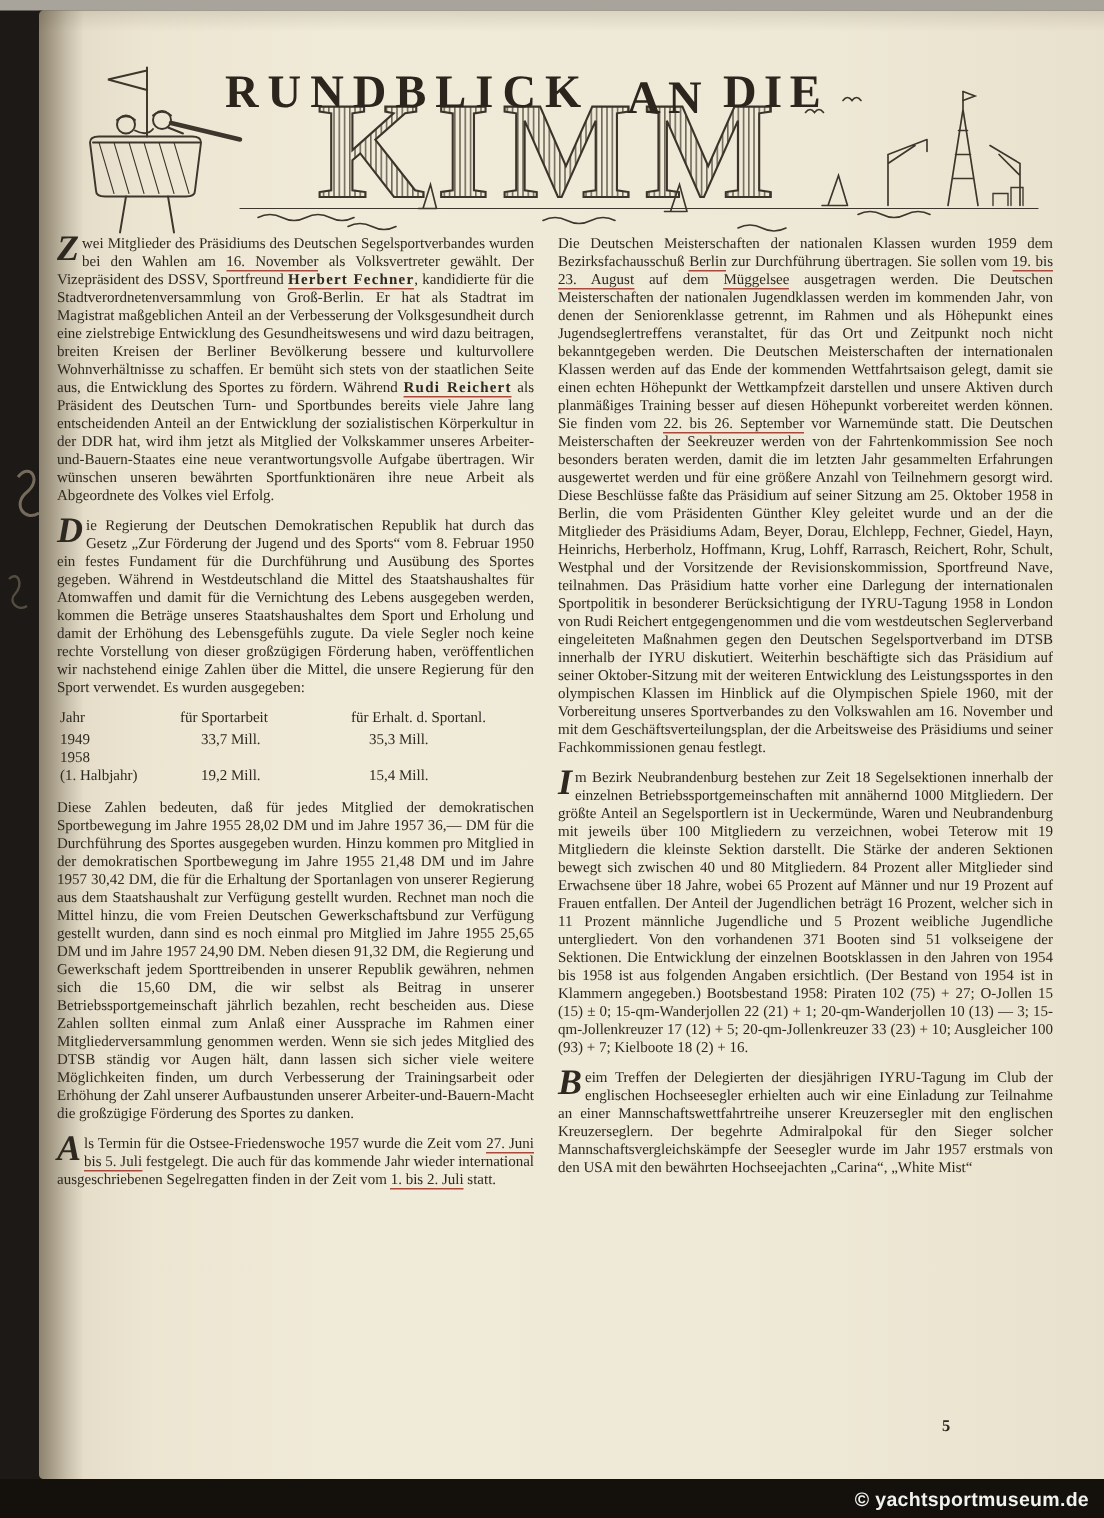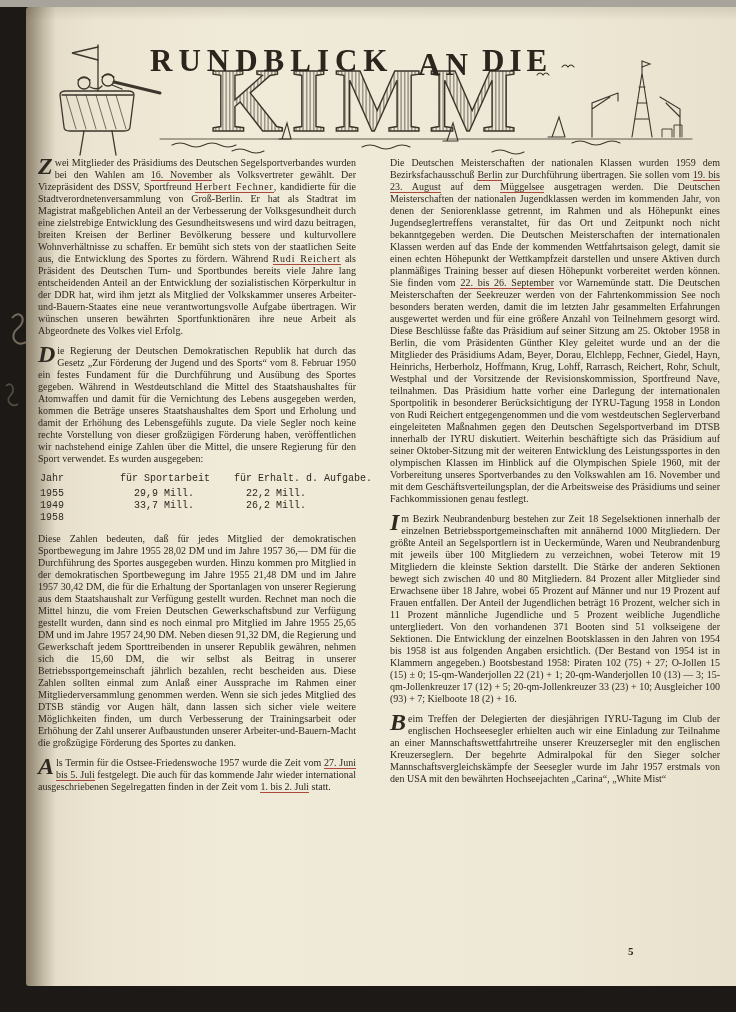--- a/index.html
+++ b/index.html
@@ -6,27 +6,27 @@
   .scan{position:relative;width:736px;height:1012px;background:#1c1916;overflow:hidden;font-family:"Liberation Serif","DejaVu Serif",serif;}
   .top-strip{position:absolute;top:0;left:0;right:0;height:7px;background:#a8a39b;}
   .paper{position:absolute;left:26px;top:7px;width:710px;height:979px;border-radius:3px 0 0 3px;
     background:linear-gradient(90deg,#cfc5ad 0,#e3dbc6 18px,#ece5d2 70px,#f0ead8 200px,#eee8d6 520px,#e8e1cd 100%);}
   .paper::before{content:"";position:absolute;inset:0;pointer-events:none;
     background:linear-gradient(90deg,rgba(40,30,15,.40),rgba(40,30,15,0) 30px),
                linear-gradient(180deg,rgba(60,50,30,.12),rgba(60,50,30,0) 14px);}
   .header-art{position:absolute;left:6px;top:24px;width:664px;height:128px;}
   .col{position:absolute;font-size:10px;line-height:12px;color:#2d2820;text-align:justify;hyphens:auto;}
   .col-left{left:12px;top:150px;width:318px;}
-  .col-right{left:364px;top:150px;width:330px;}
+  .col-right{left:346px;top:150px;width:330px;}
   .para{margin:0 0 8px 0;}
   .dropcap{float:left;font-style:italic;font-weight:bold;font-size:24px;line-height:19px;margin:0 2px 0 0;color:#2d2820;}
-  .em-b{font-weight:normal;letter-spacing:.8px;}
+  .em-b{font-weight:bold;letter-spacing:.8px;}
   .em-u{border-bottom:1.6px solid #a8493c;}
   .ftable{margin:3px 0 9px 2px;}
-  .t-row{display:grid;grid-template-columns:80px 114px 120px;font-family:Liberation Mono, monospace;}
+  .t-row{display:grid;grid-template-columns:80px 114px 120px;}
   .t-row.t-head{margin-bottom:3px;}
   .t-cell{white-space:nowrap;}
   .t-row:not(.t-head) .t-cell.c1{padding-left:14px;}
   .t-row:not(.t-head) .t-cell.c2{padding-left:12px;}
   .page-num{position:absolute;left:602px;top:938px;font-weight:bold;font-size:11px;color:#2d2820;}
   .margin-marks{position:absolute;left:0;top:300px;}
   .bottom-strip{position:absolute;left:0;right:0;top:986px;height:26px;background:#14110d;
     display:flex;align-items:center;justify-content:flex-end;padding-right:10px;box-sizing:border-box;}
   .watermark{color:#f2f2ef;font-family:"Liberation Sans","DejaVu Sans",sans-serif;font-size:13px;font-weight:600;letter-spacing:.2px;}
 </style>
@@ -88,36 +88,36 @@
 
     <div class="col col-left">
       <p class="para"><span class="dropcap">Z</span><span><span>wei Mitglieder des Präsidiums des Deutschen Segelsportverbandes wurden bei den Wahlen am </span><span class="em-u">16. November</span><span> als Volksvertreter gewählt. Der Vizepräsident des DSSV, Sportfreund </span><span class="em-b em-u">Herbert Fechner</span><span>, kandidierte für die Stadtverordnetenversammlung von Groß-Berlin. Er hat als Stadtrat im Magistrat maßgeblichen Anteil an der Verbesserung der Volksgesundheit durch eine zielstrebige Entwicklung des Gesundheitswesens und wird dazu beitragen, breiten Kreisen der Berliner Bevölkerung bessere und kulturvollere Wohnverhältnisse zu schaffen. Er bemüht sich stets von der staatlichen Seite aus, die Entwicklung des Sportes zu fördern. Während </span><span class="em-b em-u">Rudi Reichert</span><span> als Präsident des Deutschen Turn- und Sportbundes bereits viele Jahre lang entscheidenden Anteil an der Entwicklung der sozialistischen Körperkultur in der DDR hat, wird ihm jetzt als Mitglied der Volkskammer unseres Arbeiter-und-Bauern-Staates eine neue verantwortungsvolle Aufgabe übertragen. Wir wünschen unseren bewährten Sportfunktionären ihre neue Arbeit als Abgeordnete des Volkes viel Erfolg.</span></span></p>
 
       <p class="para"><span class="dropcap">D</span><span><span>ie Regierung der Deutschen Demokratischen Republik hat durch das Gesetz „Zur Förderung der Jugend und des Sports“ vom 8. Februar 1950 ein festes Fundament für die Durchführung und Ausübung des Sportes gegeben. Während in Westdeutschland die Mittel des Staatshaushaltes für Atomwaffen und damit für die Vernichtung des Lebens ausgegeben werden, kommen die Beträge unseres Staatshaushaltes dem Sport und Erholung und damit der Erhöhung des Lebensgefühls zugute. Da viele Segler noch keine rechte Vorstellung von dieser großzügigen Förderung haben, veröffentlichen wir nachstehend einige Zahlen über die Mittel, die unsere Regierung für den Sport verwendet. Es wurden ausgegeben:</span></span></p>
 
       <div class="ftable">
           <div class="t-row t-head">
             <div class="t-cell c0">Jahr</div>
             <div class="t-cell c1">für Sportarbeit</div>
-            <div class="t-cell c2">für Erhalt. d. Aufgabe.</div>
-          </div>
-          <div class="t-row">
-            <div class="t-cell c0">1955</div>
-            <div class="t-cell c1">29,9 Mill.</div>
-            <div class="t-cell c2">22,2 Mill.</div>
+            <div class="t-cell c2">für Erhalt. d. Sportanl.</div>
           </div>
           <div class="t-row">
             <div class="t-cell c0">1949</div>
             <div class="t-cell c1">33,7 Mill.</div>
-            <div class="t-cell c2">26,2 Mill.</div>
+            <div class="t-cell c2">35,3 Mill.</div>
           </div>
           <div class="t-row">
             <div class="t-cell c0">1958</div>
             <div class="t-cell c1"></div>
             <div class="t-cell c2"></div>
+          </div>
+          <div class="t-row">
+            <div class="t-cell c0">(1. Halbjahr)</div>
+            <div class="t-cell c1">19,2 Mill.</div>
+            <div class="t-cell c2">15,4 Mill.</div>
           </div>
         </div>
 
       <p class="para"><span><span>Diese Zahlen bedeuten, daß für jedes Mitglied der demokratischen Sportbewegung im Jahre 1955 28,02 DM und im Jahre 1957 36,— DM für die Durchführung des Sportes ausgegeben wurden. Hinzu kommen pro Mitglied in der demokratischen Sportbewegung im Jahre 1955 21,48 DM und im Jahre 1957 30,42 DM, die für die Erhaltung der Sportanlagen von unserer Regierung aus dem Staatshaushalt zur Verfügung gestellt wurden. Rechnet man noch die Mittel hinzu, die vom Freien Deutschen Gewerkschaftsbund zur Verfügung gestellt wurden, dann sind es noch einmal pro Mitglied im Jahre 1955 25,65 DM und im Jahre 1957 24,90 DM. Neben diesen 91,32 DM, die Regierung und Gewerkschaft jedem Sporttreibenden in unserer Republik gewähren, nehmen sich die 15,60 DM, die wir selbst als Beitrag in unserer Betriebssportgemeinschaft jährlich bezahlen, recht bescheiden aus. Diese Zahlen sollten einmal zum Anlaß einer Aussprache im Rahmen einer Mitgliederversammlung genommen werden. Wenn sie sich jedes Mitglied des DTSB ständig vor Augen hält, dann lassen sich sicher viele weitere Möglichkeiten finden, um durch Verbesserung der Trainingsarbeit oder Erhöhung der Zahl unserer Aufbaustunden unserer Arbeiter-und-Bauern-Macht die großzügige Förderung des Sportes zu danken.</span></span></p>
 
       <p class="para"><span class="dropcap">A</span><span><span>ls Termin für die Ostsee-Friedenswoche 1957 wurde die Zeit vom </span><span class="em-u">27. Juni bis 5. Juli</span><span> festgelegt. Die auch für das kommende Jahr wieder international ausgeschriebenen Segelregatten finden in der Zeit vom </span><span class="em-u">1. bis 2. Juli</span><span> statt.</span></span></p>
     </div>
 
     <div class="col col-right">
       <p class="para"><span><span>Die Deutschen Meisterschaften der nationalen Klassen wurden 1959 dem Bezirksfachausschuß </span><span class="em-u">Berlin</span><span> zur Durchführung übertragen. Sie sollen vom </span><span class="em-u">19. bis 23. August</span><span> auf dem </span><span class="em-u">Müggelsee</span><span> ausgetragen werden. Die Deutschen Meisterschaften der nationalen Jugendklassen werden im kommenden Jahr, von denen der Seniorenklasse getrennt, im Rahmen und als Höhepunkt eines Jugendseglertreffens veranstaltet, für das Ort und Zeitpunkt noch nicht bekanntgegeben werden. Die Deutschen Meisterschaften der internationalen Klassen werden auf das Ende der kommenden Wettfahrtsaison gelegt, damit sie einen echten Höhepunkt der Wettkampfzeit darstellen und unsere Aktiven durch planmäßiges Training besser auf diesen Höhepunkt vorbereitet werden können. Sie finden vom </span><span class="em-u">22. bis 26. September</span><span> vor Warnemünde statt. Die Deutschen Meisterschaften der Seekreuzer werden von der Fahrtenkommission See noch besonders beraten werden, damit die im letzten Jahr gesammelten Erfahrungen ausgewertet werden und für eine größere Anzahl von Teilnehmern gesorgt wird. Diese Beschlüsse faßte das Präsidium auf seiner Sitzung am 25. Oktober 1958 in Berlin, die vom Präsidenten Günther Kley geleitet wurde und an der die Mitglieder des Präsidiums Adam, Beyer, Dorau, Elchlepp, Fechner, Giedel, Hayn, Heinrichs, Herberholz, Hoffmann, Krug, Lohff, Rarrasch, Reichert, Rohr, Schult, Westphal und der Vorsitzende der Revisionskommission, Sportfreund Nave, teilnahmen. Das Präsidium hatte vorher eine Darlegung der internationalen Sportpolitik in besonderer Berücksichtigung der IYRU-Tagung 1958 in London von Rudi Reichert entgegengenommen und die vom westdeutschen Seglerverband eingeleiteten Maßnahmen gegen den Deutschen Segelsportverband im DTSB innerhalb der IYRU diskutiert. Weiterhin beschäftigte sich das Präsidium auf seiner Oktober-Sitzung mit der weiteren Entwicklung des Leistungssportes in den olympischen Klassen im Hinblick auf die Olympischen Spiele 1960, mit der Vorbereitung unseres Sportverbandes zu den Volkswahlen am 16. November und mit dem Geschäftsverteilungsplan, der die Arbeitsweise des Präsidiums und seiner Fachkommissionen genau festlegt.</span></span></p>
@@ -128,13 +128,16 @@
     </div>
 
     <div class="page-num">5</div>
   </div>
 
   <svg class="margin-marks" width="26" height="130" viewBox="0 0 26 130" xmlns="http://www.w3.org/2000/svg">
     <path d="M12,18 c8,-10 16,2 6,10 c-10,8 -2,20 8,14" stroke="#857a68" stroke-width="2" fill="none" opacity="0.85"></path>
     <path d="M6,86 c6,-6 10,4 4,10 c-5,5 2,12 8,8" stroke="#6e6456" stroke-width="1.6" fill="none" opacity="0.7"></path>
   </svg>
 
+  <div class="bottom-strip">
+    <div class="watermark">© yachtsportmuseum.de</div>
+  </div>
 </div>
 
 </body></html>

